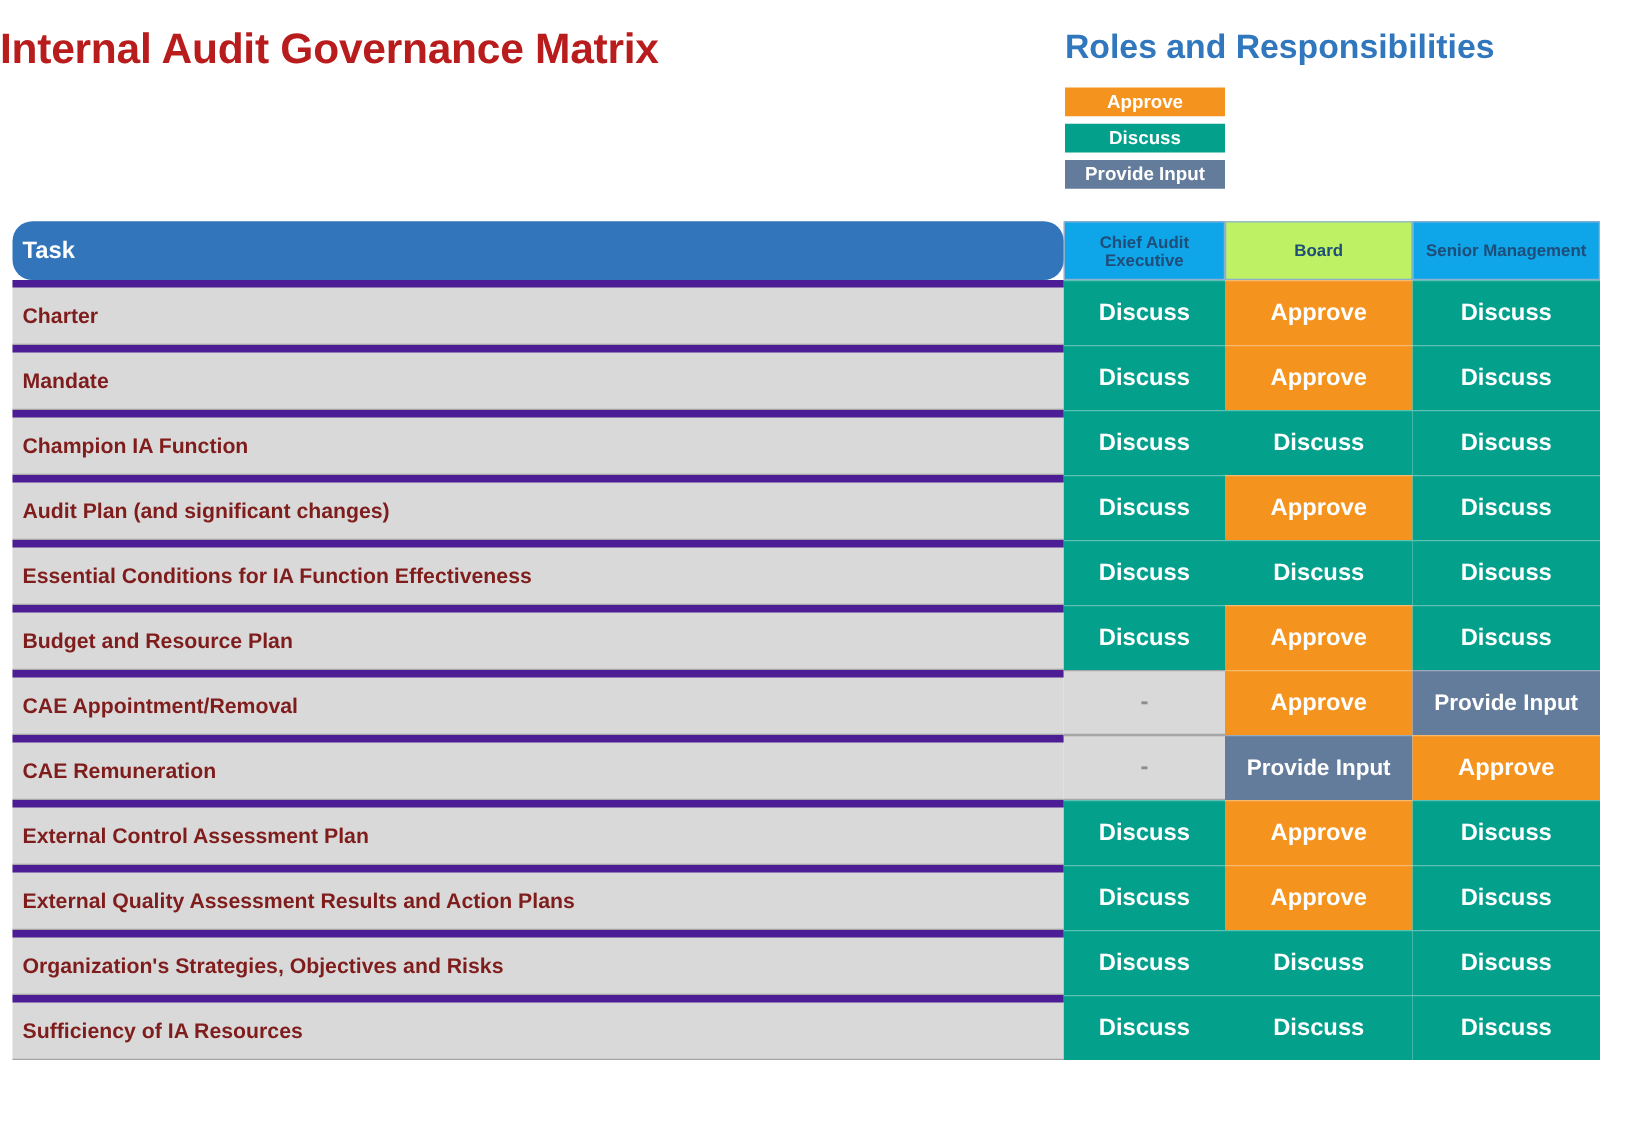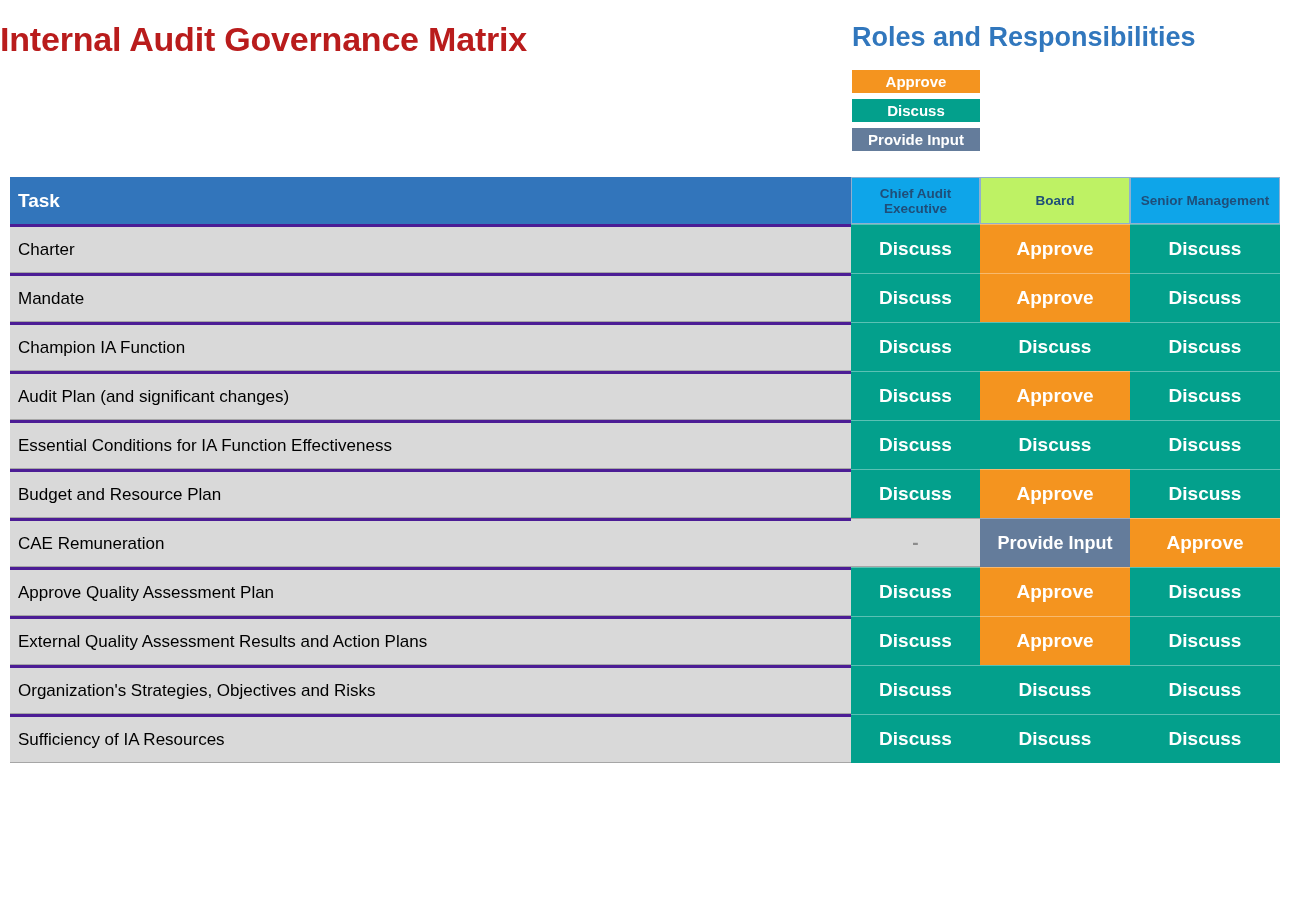--- a/index.html
+++ b/index.html
@@ -79,43 +79,44 @@
 
   
   .h-task {
     background: #3275BB;
     color: #ffffff;
     font-size: 19px;
     font-weight: bold;
     text-align: left;
     padding-left: 8px !important;
     height: 45px;
+    border-radius: 16px;
   }
   .h-role {
     background: #0ea5e9;
     color: #1F4E79;
     font-size: 13.5px;
     font-weight: bold;
     text-align: center;
     height: 45px;
     line-height: 15px;
     border: 1px solid #8FAFCF;
   }
   .h-role.board { background: #bef264; margin-left: 22px; }
 
   
   .task-cell {
     background: #D9D9D9;
-    color: #000000;
+    color: #7f1d1d;
     font-size: 17px;
-    font-weight: normal;
+    font-weight: bold;
     text-align: left;
     padding-left: 8px !important;
     height: 45px;
-    border-top: 3px solid #4c1d95;
+    border-top: 6px solid #4c1d95;
     border-bottom: 1px solid #A6A6A6;
   }
 
   
   .val {
     text-align: center;
     height: 45px;
     font-size: 19px;
     font-weight: bold;
     color: #ffffff;
@@ -190,27 +191,33 @@
         <td class="val v-discuss">Discuss</td>
         <td class="val v-discuss">Discuss</td>
       </tr>
       <tr>
         <td class="task-cell">Budget and Resource Plan</td>
         <td class="val v-discuss">Discuss</td>
         <td class="val v-approve">Approve</td>
         <td class="val v-discuss">Discuss</td>
       </tr>
       <tr>
+        <td class="task-cell">CAE Appointment/Removal</td>
+        <td class="val v-none">-</td>
+        <td class="val v-approve">Approve</td>
+        <td class="val v-input">Provide Input</td>
+      </tr>
+      <tr>
         <td class="task-cell">CAE Remuneration</td>
         <td class="val v-none">-</td>
         <td class="val v-input">Provide Input</td>
         <td class="val v-approve">Approve</td>
       </tr>
       <tr>
-        <td class="task-cell">Approve Quality Assessment Plan</td>
+        <td class="task-cell">External Control Assessment Plan</td>
         <td class="val v-discuss">Discuss</td>
         <td class="val v-approve">Approve</td>
         <td class="val v-discuss">Discuss</td>
       </tr>
       <tr>
         <td class="task-cell">External Quality Assessment Results and Action Plans</td>
         <td class="val v-discuss">Discuss</td>
         <td class="val v-approve">Approve</td>
         <td class="val v-discuss">Discuss</td>
       </tr>

